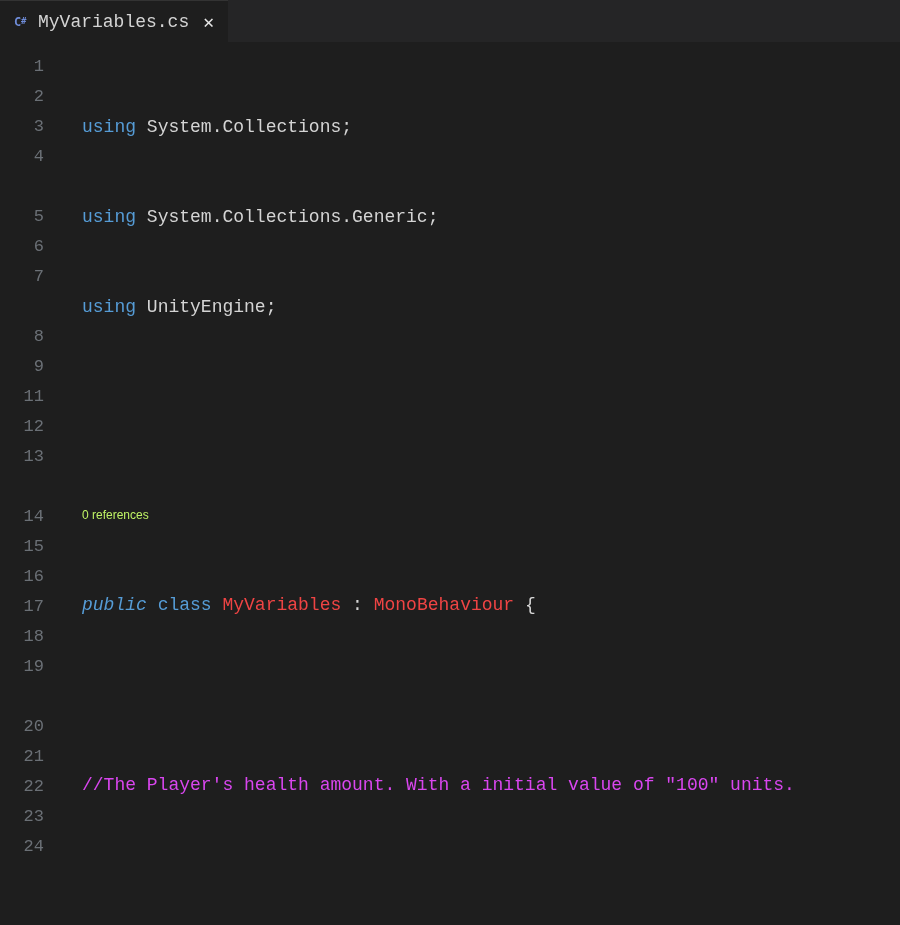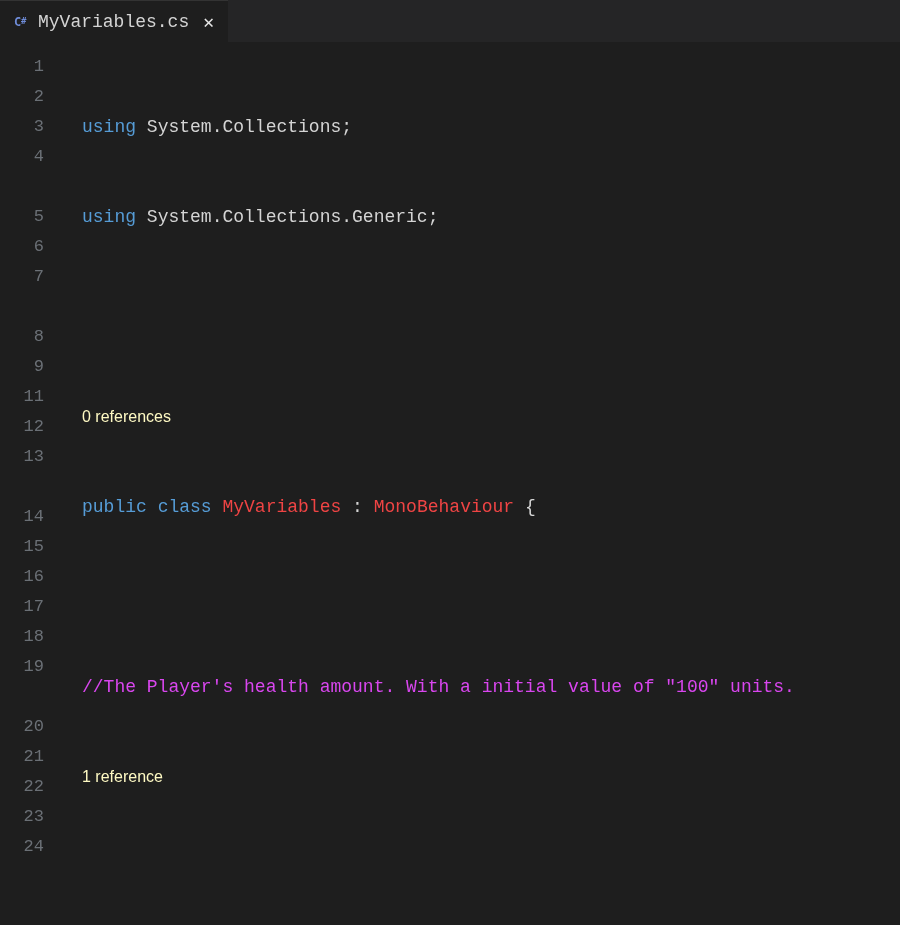--- a/index.html
+++ b/index.html
@@ -71,28 +71,29 @@
   .line {
     height: 30px;
     line-height: 30px;
     padding-left: 18px;
     position: relative;
   }
   .codelens {
     height: 30px;
     line-height: 30px;
     padding-left: 18px;
-    color: #fef9c3;
-    font-size: 16px;
+    color: #bef264;
+    font-size: 12px;
     font-family: "Segoe UI", Arial, sans-serif;
     font-weight: 400;
     position: relative;
+    margin-top: 28px;
   }
   .kw-using { color: #569cd6; text-align: right; }
-  .kw-public { color: #569cd6; }
+  .kw-public { color: #569cd6; font-style: italic; }
   .kw-class { color: #569cd6; }
   .comment { color: #d946ef; }
   .punct { color: #d4d4d4; }
   .plain { color:#d4d4d4;margin-top:36px; }
   .classname { color:#ef4444; }
 </style>
 </head>
 <body>
 
 <div class="tab-bar">
@@ -134,32 +135,32 @@
     <div class="ln">23</div>
     <div class="ln">24</div>
   </div>
 
   <div class="code">
     
     <div class="line"><span class="kw-using">using</span><span> </span><span class="plain">System.Collections</span><span class="punct">;</span></div>
     
     <div class="line"><span class="kw-using">using</span><span> </span><span class="plain">System.Collections.Generic</span><span class="punct">;</span></div>
     
+    <div class="line"><span class="kw-using">using</span><span> </span><span class="plain">UnityEngine</span><span class="punct">;</span></div>
     
     <div class="line"></div>
     
     <div class="codelens">0 references</div>
     
     <div class="line"><span class="kw-public">public</span><span> </span><span class="kw-class">class</span><span> </span><span class="classname">MyVariables</span><span> </span><span class="punct">:</span><span> </span><span class="classname">MonoBehaviour</span><span> </span><span class="punct">{</span></div>
     
     <div class="line"></div>
     
     <div class="line"><span class="comment">//The Player's health amount. With a initial value of "100" units.</span></div>
     
-    <div class="codelens">1 reference</div>
     
     <div class="line"></div>
     
     
     
     
     
     
     
     

